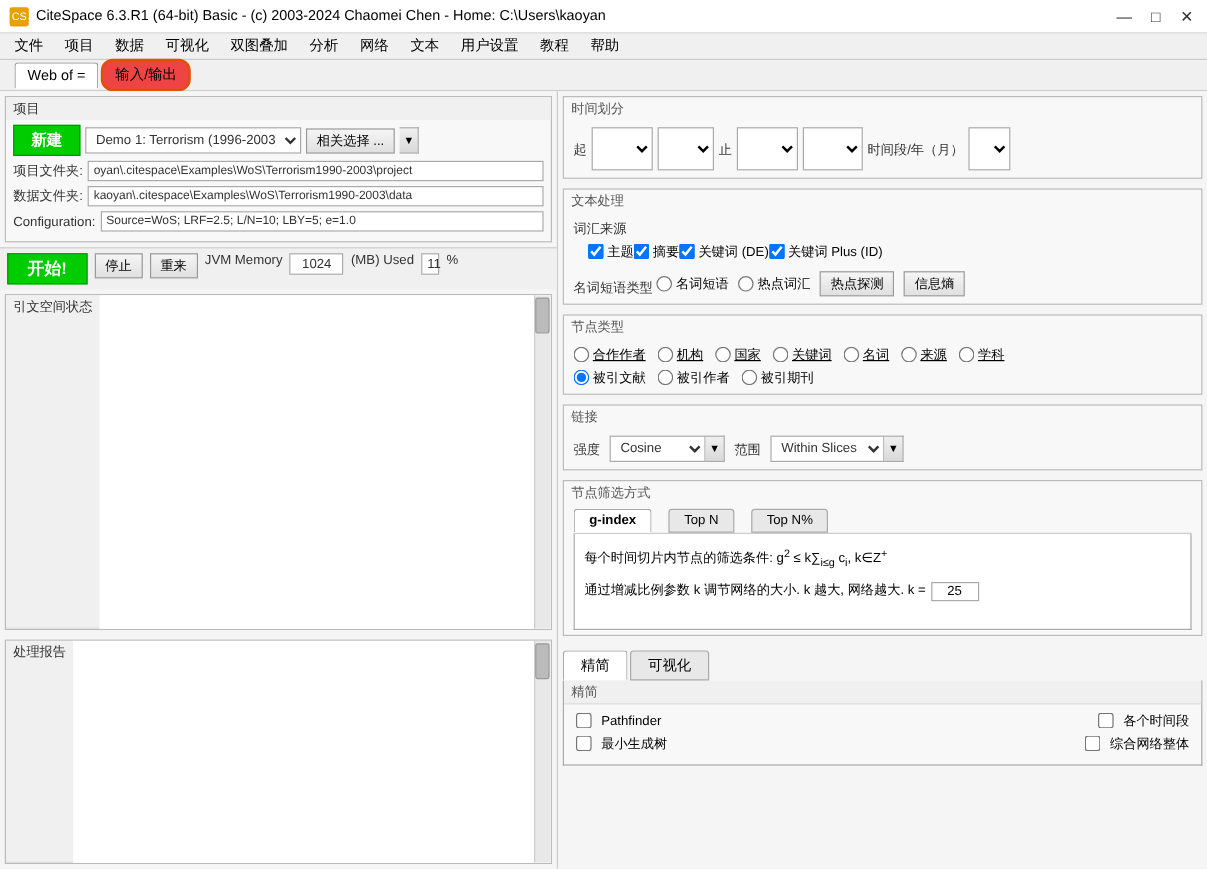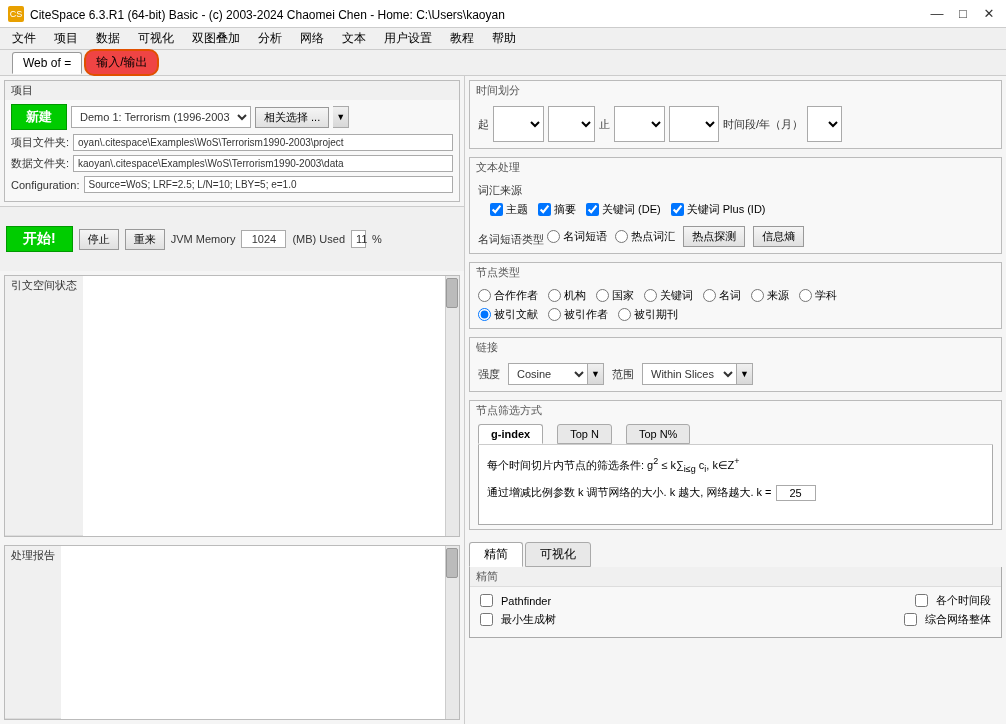--- a/index.html
+++ b/index.html
@@ -16,21 +16,21 @@
       background: #fff;
       border-bottom: 1px solid #ccc;
       display: flex;
       align-items: center;
       justify-content: space-between;
       padding: 4px 8px;
       height: 28px;
     }
     .title-bar-left {
       display: flex;
-      align-items: flex-end;
+      align-items: flex-start;
       gap: 6px;
       font-size: 12px;
     }
     .title-bar-icon {
       width: 16px;
       height: 16px;
       background: #e8a000;
       border-radius: 2px;
       display: flex;
       align-items: center;
@@ -205,22 +205,22 @@
       top: 2px;
       width: 12px;
       height: 30px;
       background: #bbb;
       border: 1px solid #999;
       border-radius: 2px;
     }
     
     .bottom-toolbar {
       display: flex;
-      align-items: center;
-      padding: 19px 6px;
+      align-items: flex-start;
+      padding: 4px 6px;
       gap: 6px;
       border-top: 1px solid #ccc;
       background: #f0f0f0;
     }
     
     .right-panel {
       flex: 1;
       display: flex;
       flex-direction: column;
       background: #f5f5f5;
@@ -250,21 +250,20 @@
       border: 1px solid #aaa;
       background: #fff;
       padding: 17px 2px;
       font-size: 11px;
       height: 20px;
     }
     
     .checkbox-group {
       display: flex;
       align-items: center;
-      gap: 10px;
       flex-wrap: wrap;
       padding-left: 12px;
     }
     .checkbox-item {
       display: flex;
       align-items: center;
       gap: 3px;
       font-size: 11px;
     }
     .checkbox-item input[type=checkbox] { width: 13px; height: 13px; }
@@ -566,21 +565,21 @@
             <button class="btn">热点探测</button>
             <button class="btn">信息熵</button>
           </div>
         </div>
       </div>
     </div>
 
     <div class="node-type-section">
       <div class="right-section-title">节点类型</div>
       <div class="right-section-content">
-        <div class="radio-group" style="margin-bottom:4px;">
+        <div class="radio-group" style="margin-bottom:4px;text-decoration:underline;">
           <label class="radio-item">
               <input type="radio" name="nodetype" style="">
               <span>合作作者</span>
             </label>
           <label class="radio-item">
               <input type="radio" name="nodetype" style="">
               <span>机构</span>
             </label>
           <label class="radio-item">
               <input type="radio" name="nodetype" style="">

